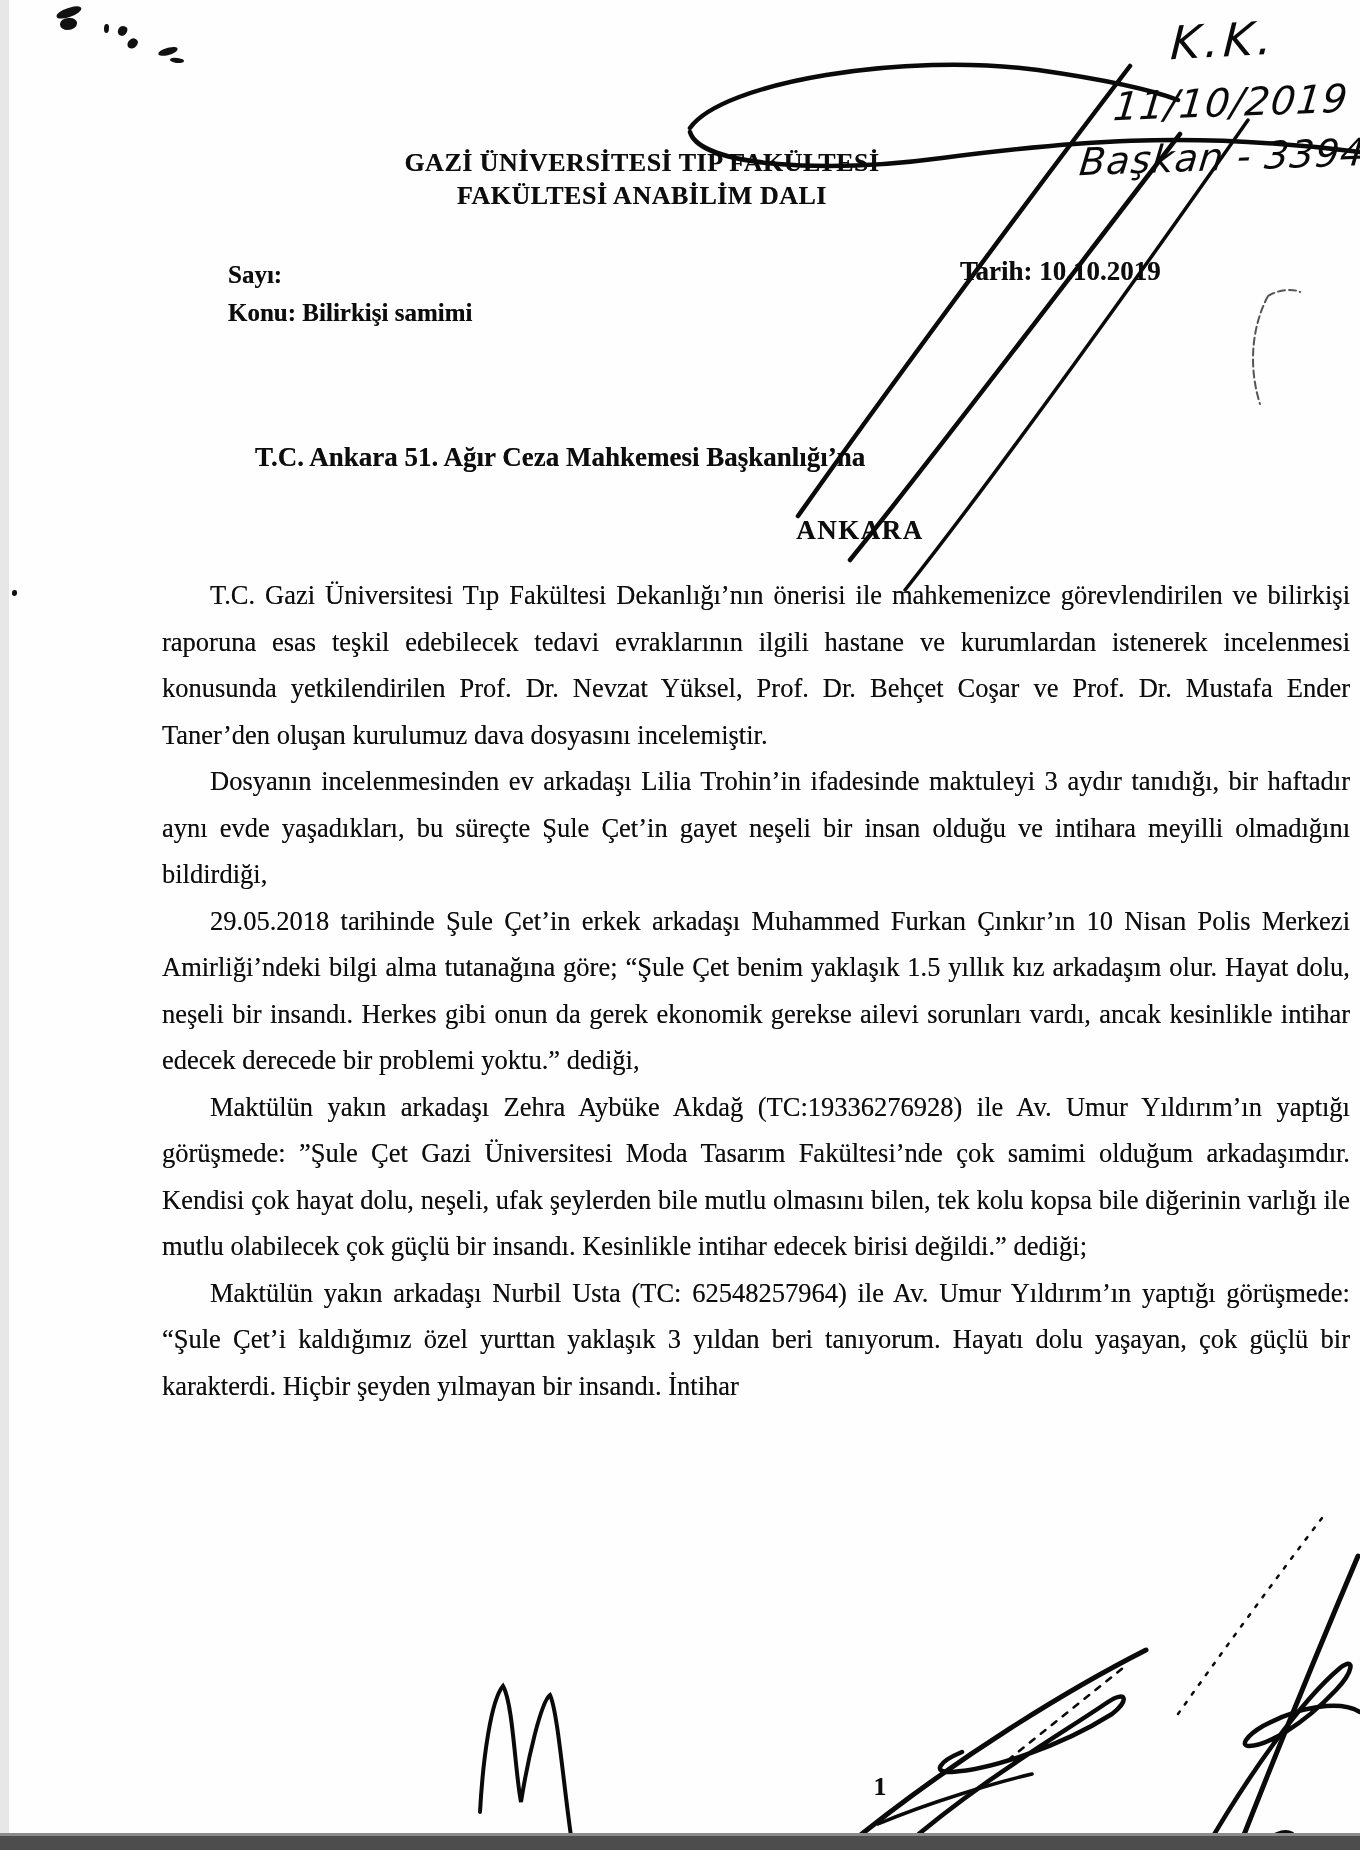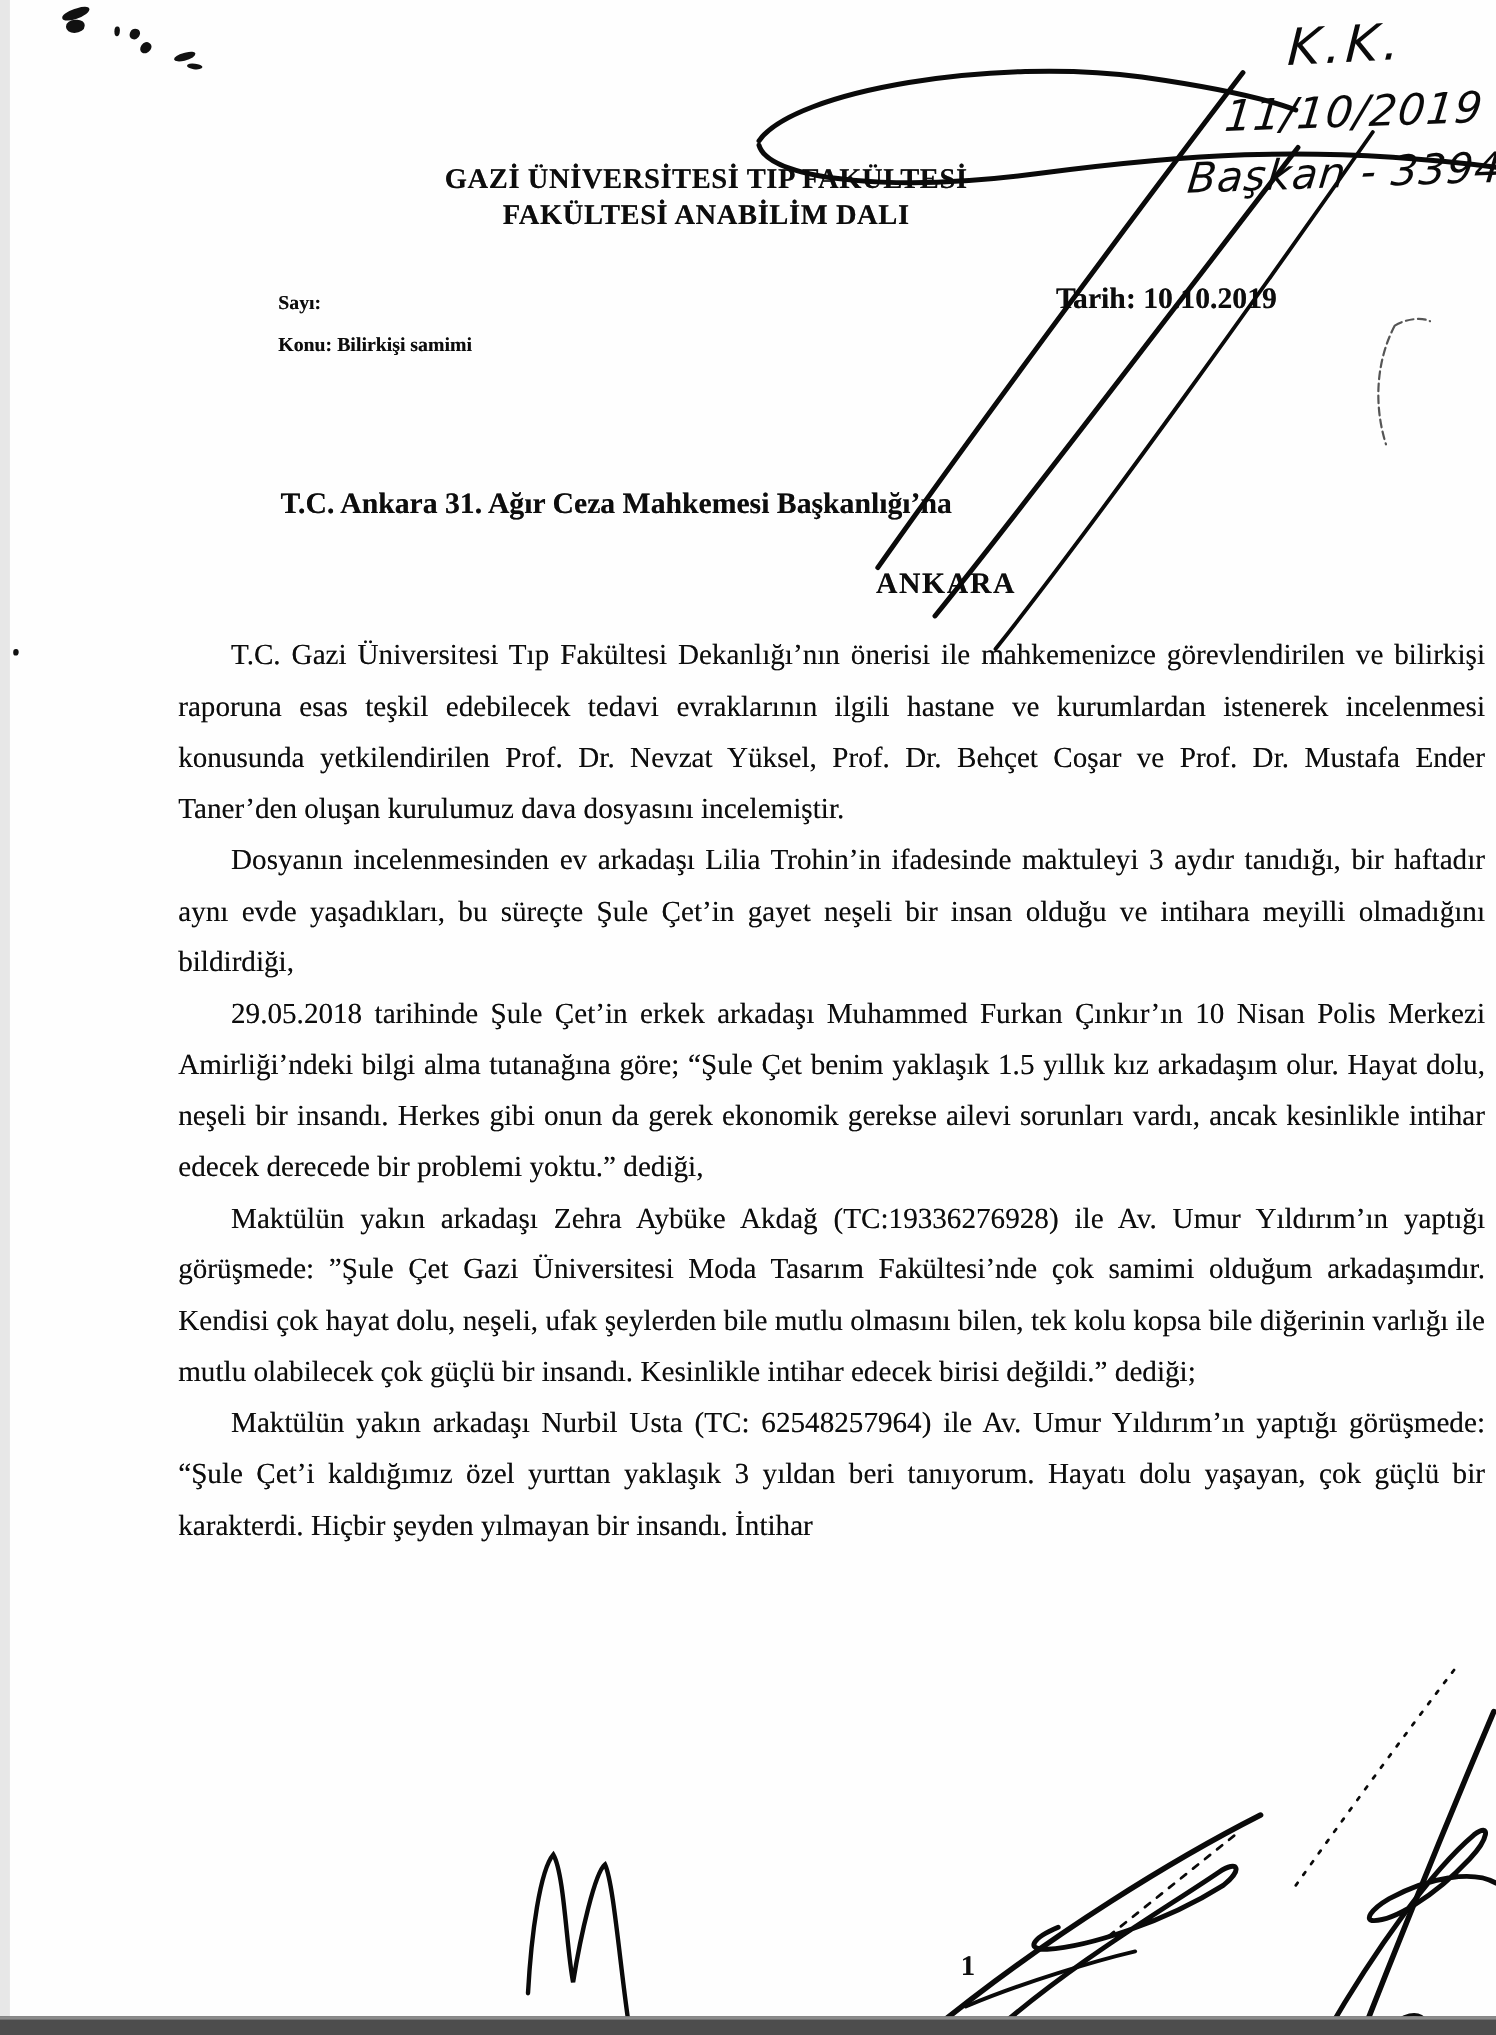--- a/index.html
+++ b/index.html
@@ -19,21 +19,21 @@
 
   .doc-text{text-shadow:0 0 .6px rgba(0,0,0,.55);}
 
   .header-block{
     position:absolute;left:282px;top:146px;width:720px;
     text-align:center;font-weight:bold;font-size:26px;line-height:33px;
     letter-spacing:.5px;
   }
   .meta-left{
     position:absolute;left:228px;top:256px;
-    font-size:18px;line-height:38px;font-weight:600;margin-left:25px;
+    font-size:25px;line-height:38px;font-weight:600;
   }
   .meta-date{
     position:absolute;left:960px;top:256px;
     font-size:27px;font-weight:600;
   }
   .recipient{
     position:absolute;left:255px;top:442px;
     font-size:27px;font-weight:600;
   }
   .city{
@@ -84,21 +84,21 @@
     <div>GAZİ ÜNİVERSİTESİ TIP FAKÜLTESİ</div>
     <div>FAKÜLTESİ ANABİLİM DALI</div>
   </div>
 
   <div class="meta-left doc-text">
     <div>Sayı:</div>
     <div>Konu: Bilirkişi samimi</div>
   </div>
   <div class="meta-date doc-text">Tarih: 10.10.2019</div>
 
-  <div class="recipient doc-text">T.C. Ankara 31. Ağır Ceza Mahkemesi Başkanlığı’na</div>
+  <div class="recipient doc-text">T.C. Ankara 51. Ağır Ceza Mahkemesi Başkanlığı’na</div>
   <div class="city doc-text">ANKARA</div>
 
   <div class="body-block doc-text">
     <p>T.C. Gazi Üniversitesi Tıp Fakültesi Dekanlığı’nın önerisi ile mahkemenizce görevlendirilen ve bilirkişi raporuna esas teşkil edebilecek tedavi evraklarının ilgili hastane ve kurumlardan istenerek incelenmesi konusunda yetkilendirilen Prof. Dr. Nevzat Yüksel, Prof. Dr. Behçet Coşar ve Prof. Dr. Mustafa Ender Taner’den oluşan kurulumuz dava dosyasını incelemiştir.</p>
     <p>Dosyanın incelenmesinden ev arkadaşı Lilia Trohin’in ifadesinde maktuleyi 3 aydır tanıdığı, bir haftadır aynı evde yaşadıkları, bu süreçte Şule Çet’in gayet neşeli bir insan olduğu ve intihara meyilli olmadığını bildirdiği,</p>
     <p>29.05.2018 tarihinde Şule Çet’in erkek arkadaşı Muhammed Furkan Çınkır’ın 10 Nisan Polis Merkezi Amirliği’ndeki bilgi alma tutanağına göre; “Şule Çet benim yaklaşık 1.5 yıllık kız arkadaşım olur.  Hayat dolu, neşeli bir insandı.  Herkes gibi onun da gerek ekonomik gerekse ailevi sorunları vardı, ancak kesinlikle intihar edecek derecede bir problemi yoktu.” dediği,</p>
     <p>Maktülün yakın arkadaşı Zehra Aybüke Akdağ (TC:19336276928)  ile Av. Umur Yıldırım’ın yaptığı görüşmede: ”Şule Çet Gazi Üniversitesi Moda Tasarım Fakültesi’nde çok samimi olduğum arkadaşımdır.  Kendisi çok hayat dolu, neşeli, ufak şeylerden bile mutlu olmasını bilen, tek kolu kopsa bile diğerinin varlığı ile mutlu olabilecek çok güçlü bir insandı.  Kesinlikle intihar edecek birisi değildi.” dediği;</p>
     <p>Maktülün yakın arkadaşı Nurbil Usta (TC: 62548257964) ile Av. Umur Yıldırım’ın yaptığı görüşmede: “Şule Çet’i  kaldığımız özel yurttan yaklaşık 3 yıldan beri tanıyorum.  Hayatı dolu yaşayan, çok güçlü bir karakterdi.  Hiçbir şeyden yılmayan bir insandı.  İntihar</p>
   </div>
 

